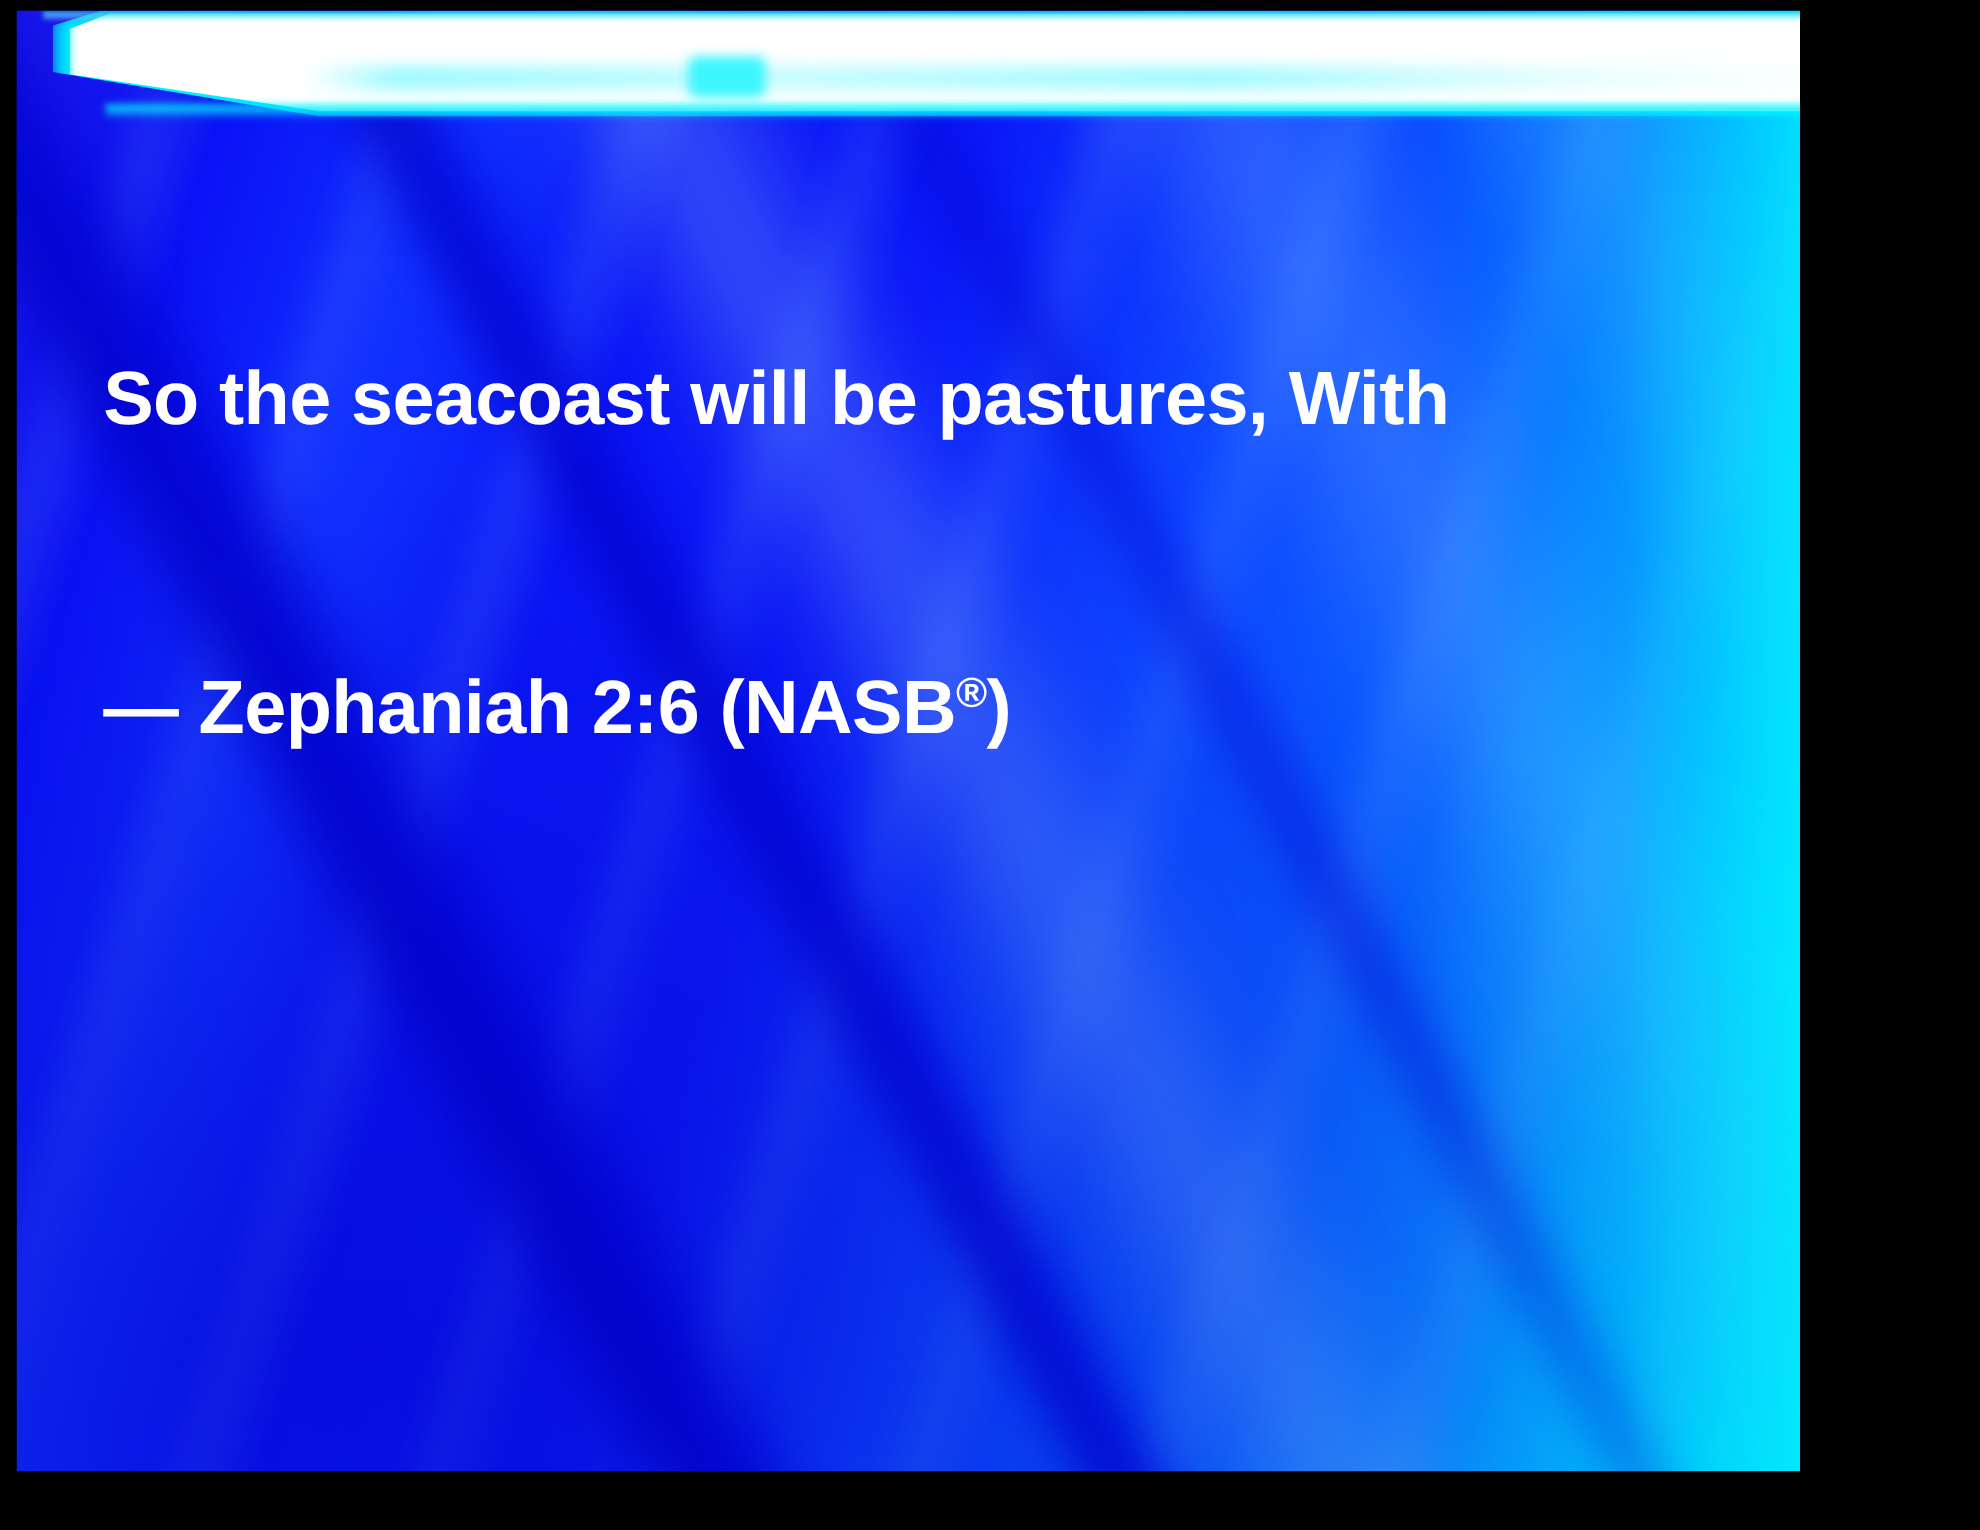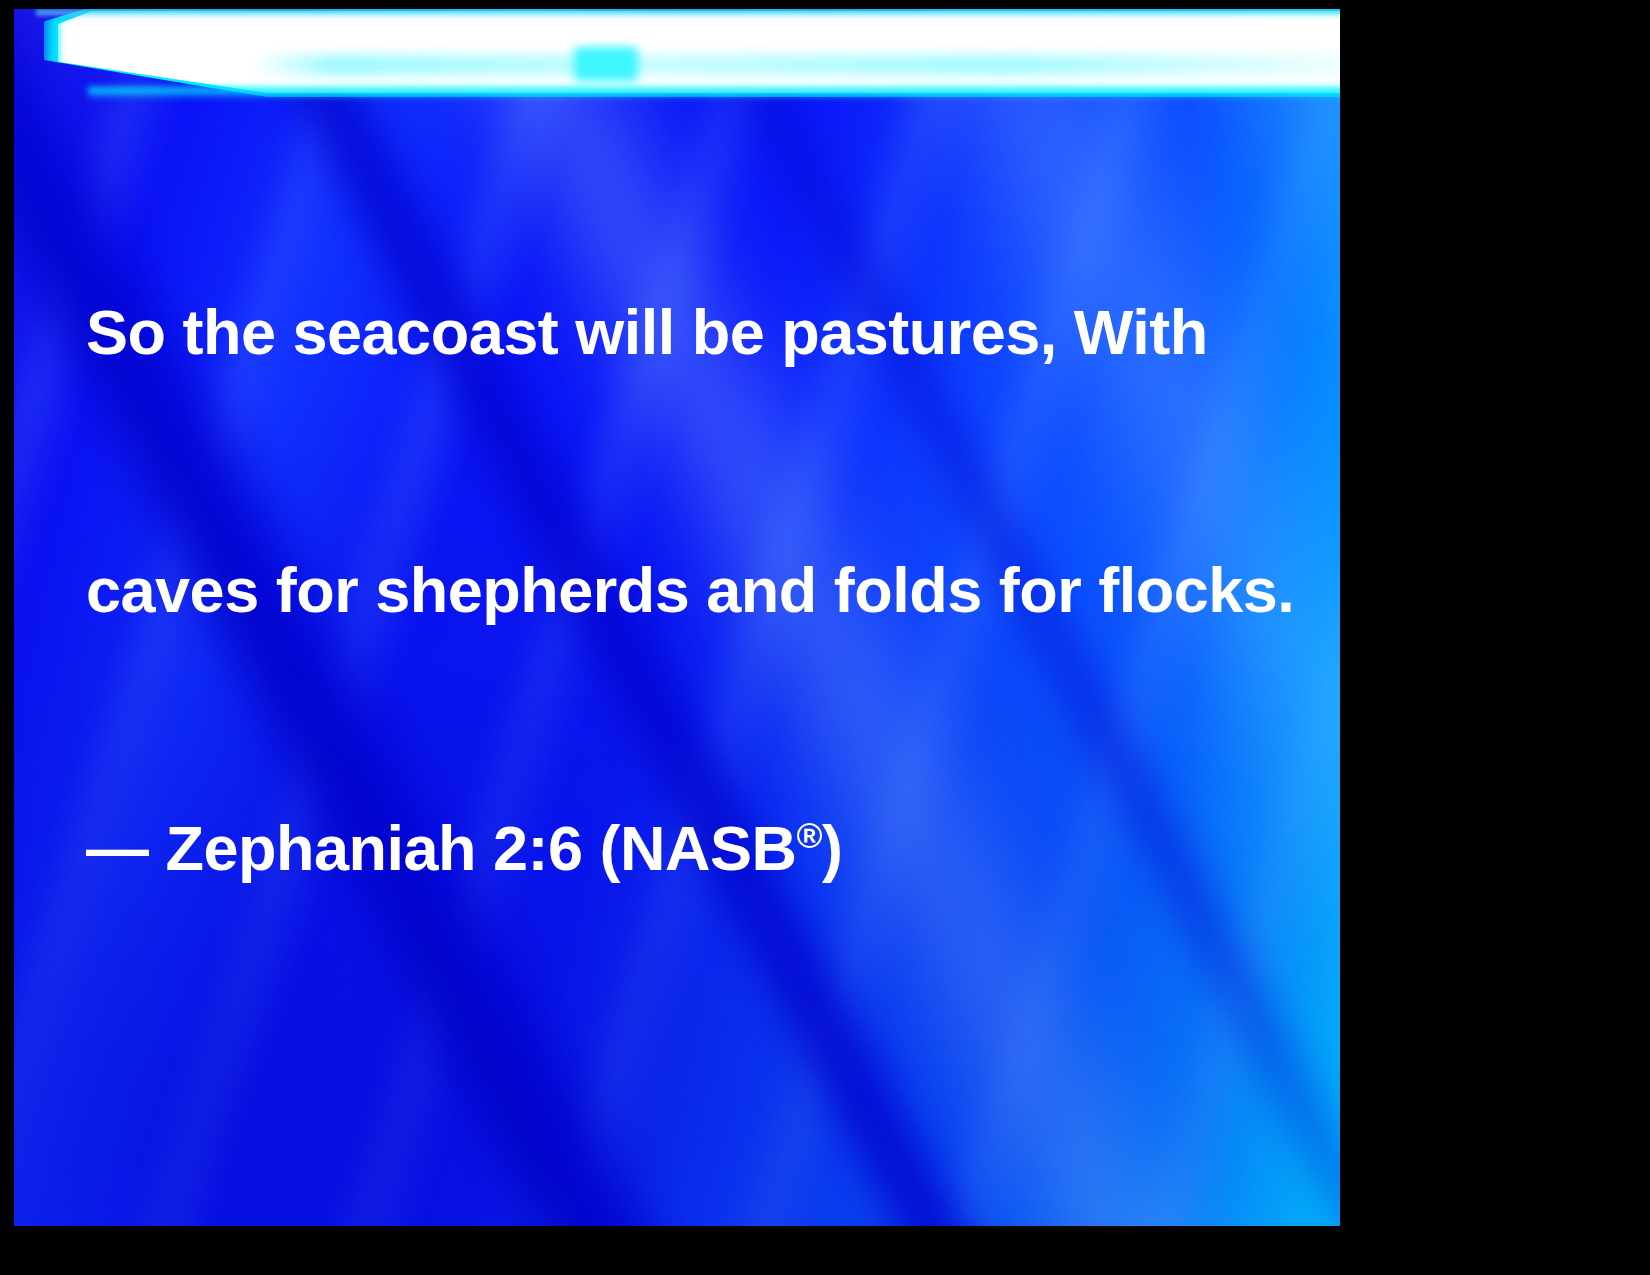--- a/index.html
+++ b/index.html
@@ -4,21 +4,21 @@
 <title>Bible Verse Slide</title>
 <style>
   html, body {
     margin: 0;
     padding: 0;
     background: #000000;
   }
 
   #slide {
     position: relative;
-    width: 1340px;
+    width: 1500px;
     height: 1275px;
     background: #000000;
     overflow: hidden;
     font-family: "Liberation Sans", "DejaVu Sans", sans-serif;
   }
 
   
   #canvas {
     position: absolute;
     left: 14px;
@@ -274,18 +274,17 @@
       <div class="banner-glow"></div>
       <div class="banner-white"></div>
       <div class="banner-cyanstripe"></div>
       <div class="banner-blob"></div>
       <div class="banner-topline"></div>
       <div class="banner-botline"></div>
     </div>
 
     <div class="verse">
       <span class="verse-line">So the seacoast will be pastures, With</span>
-      <span class="verse-line">caves for shepherds and folds for flocks.</span>
       <span class="verse-ref"><span>— </span><span>Zephaniah 2:6 (NASB</span><span class="reg">®</span><span>)</span></span>
     </div>
 
   </div>
 </div>
 
 </body></html>

